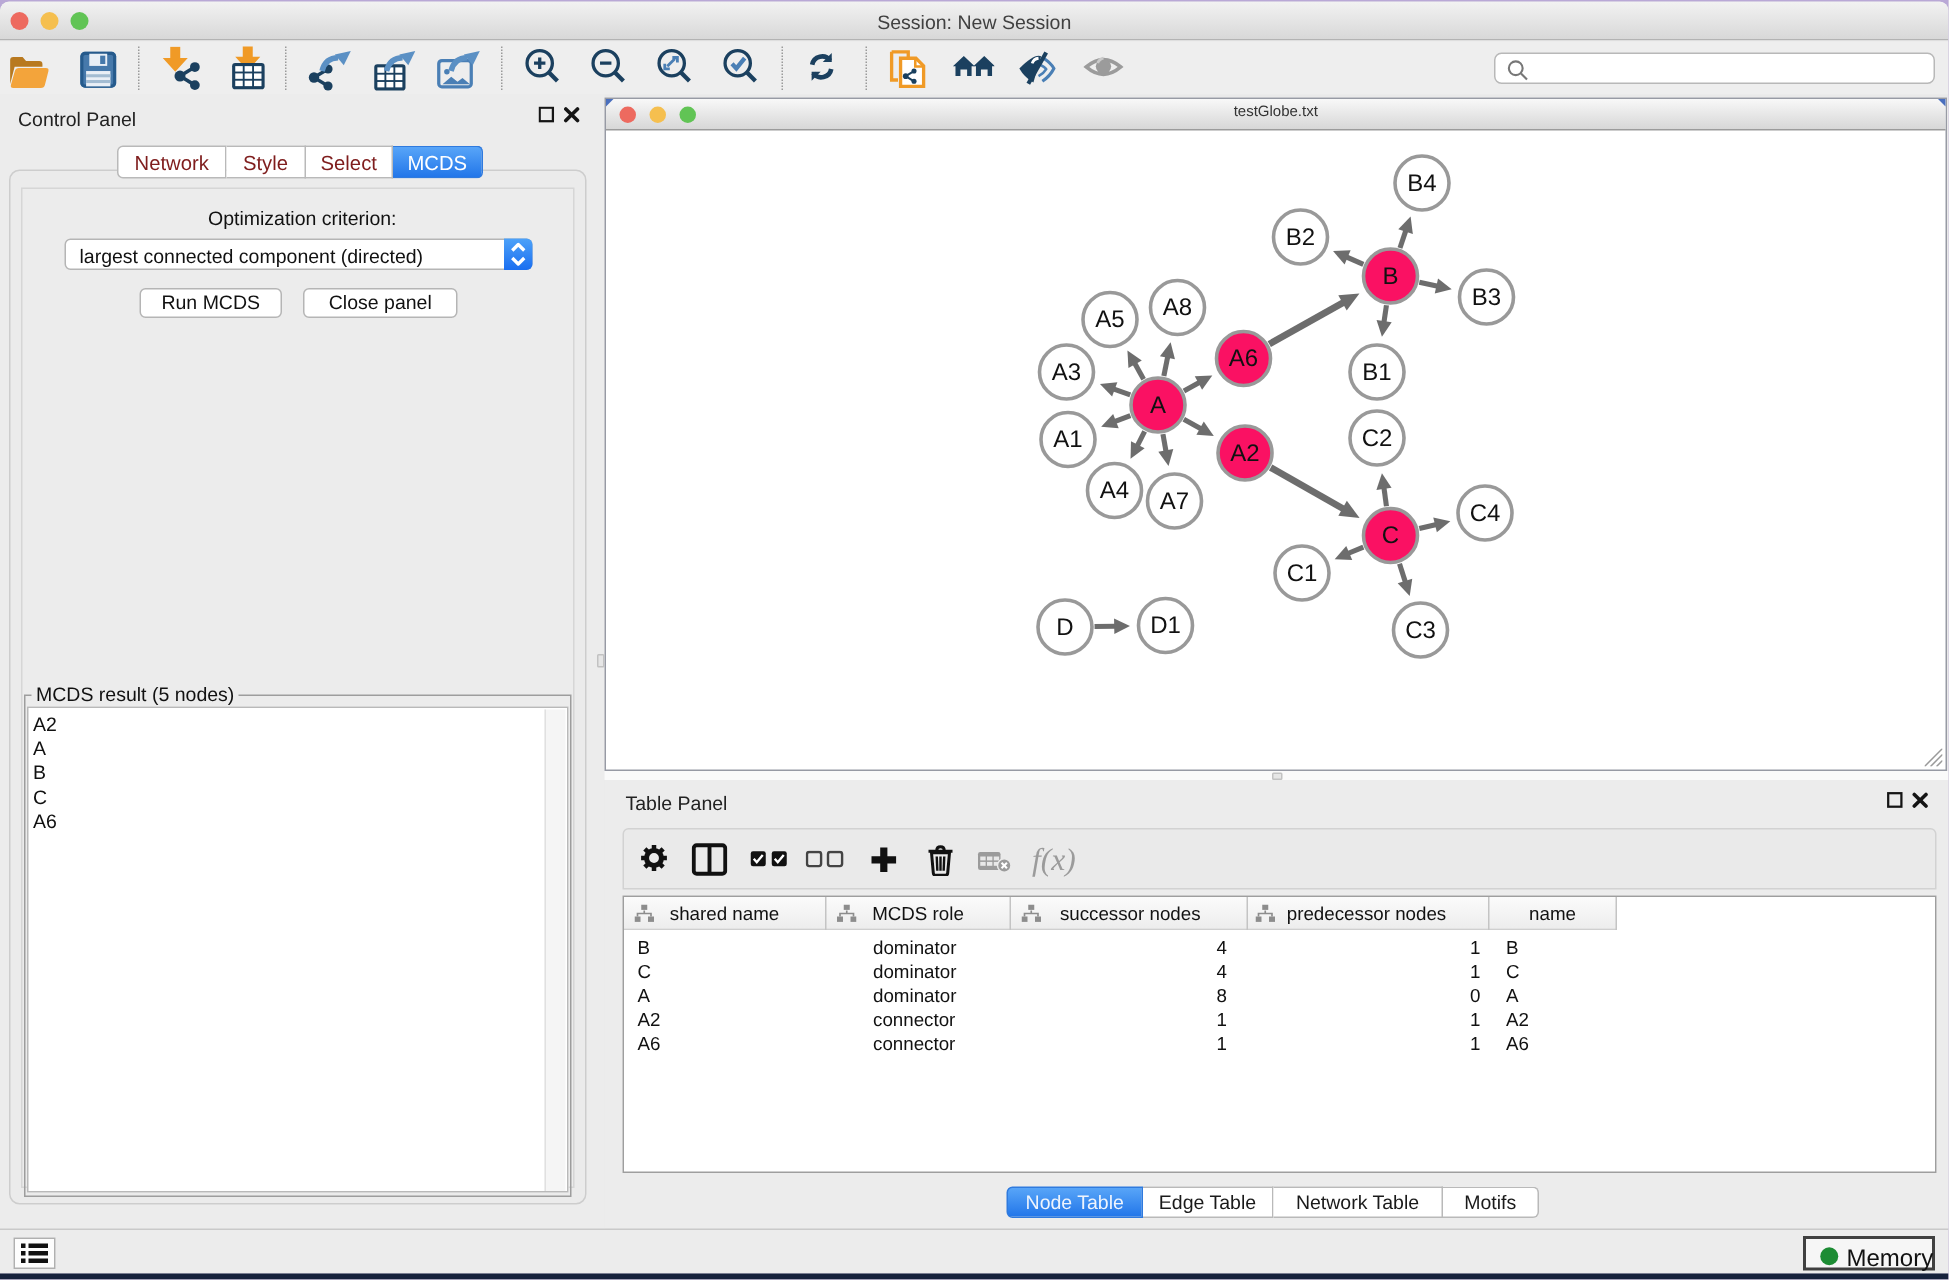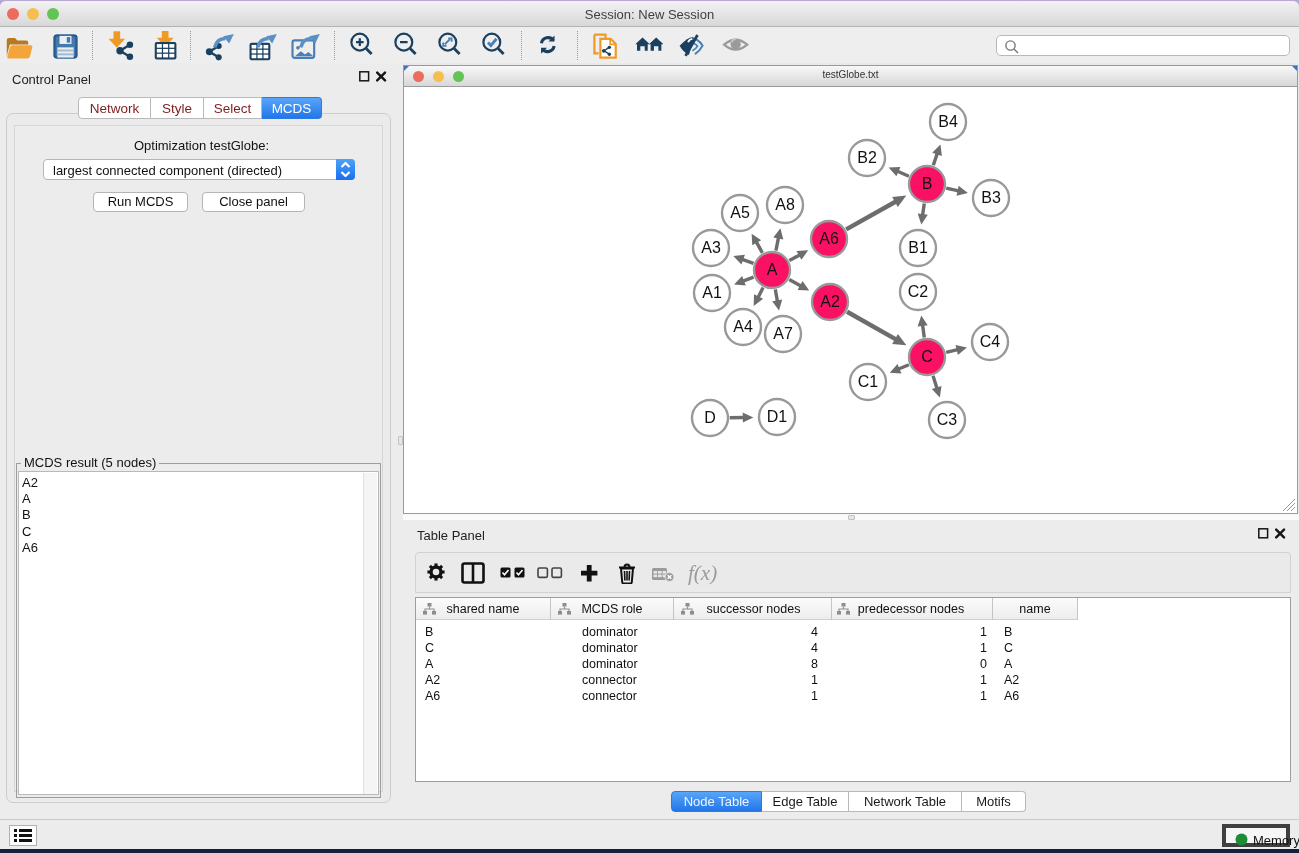--- a/index.html
+++ b/index.html
@@ -61,21 +61,21 @@
 #thead { position:absolute; left:0; top:0; height:22px; background:linear-gradient(#fbfbfb,#ededed); border-bottom:1px solid #cfcfcf; }
 .hcell { position:absolute; top:0; height:22px; border-right:1px solid #c4c4c4; font-size:12.5px; color:#111; text-align:center; line-height:22px; }
 .cell { position:absolute; font-size:12.5px; color:#111; height:16px; line-height:16px; }
 #btabs { position:absolute; left:268px; top:271px; height:21px; display:flex; }
 #btabs .tab { height:21px; line-height:20px; font-size:13px; color:#1a1a1a; background:#fff;
   border:1px solid #b9b9b9; border-left:none; text-align:center; }
 #btabs .tab.sel { background:linear-gradient(#58a5f8,#2276e9); color:#eef4fd; border-color:#2f7ade; border-radius:4px 0 0 4px; border-left:1px solid #2f7ade; }
 #btabs .tab.last { border-radius:0 4px 4px 0; }
 #status { position:absolute; left:0; top:818px; width:1299px; height:31px; background:#ececec; border-top:1px solid #c9c9c9; }
 #status .lb { position:absolute; left:9px; top:5px; width:28px; height:21px; background:#fdfdfd; border:1px solid #b0b0b0; }
-#status .mem { position:absolute; right:9px; top:4px; width:68px; height:23px; background:#f6f6f6; border:4px solid #404040; font-size:13px; color:#111; }
+#status .mem { position:absolute; right:9px; top:4px; width:88px; height:23px; background:#f6f6f6; border:2px solid #404040; font-size:16px; color:#111; }
 #wall { position:absolute; left:0; top:849px; width:1299px; height:4px; background:#16223c; }
 </style></head><body>
 <div id="app">
   <div id="titlebar">
     <div class="light" style="left:7px;background:#ed6a5f;"></div>
     <div class="light" style="left:27px;background:#f5bf4f;"></div>
     <div class="light" style="left:47px;background:#61c455;"></div>
     <div class="t">Session: New Session</div>
   </div>
   <div id="toolbar">
@@ -245,21 +245,21 @@
         </svg>
       <div id="cpbox">
           <div id="cpinner"></div>
         </div>
       <div id="tabs">
         <div class="tab first" style="width:73px">Network</div>
           <div class="tab" style="width:53px">Style</div>
           <div class="tab" style="width:58px">Select</div>
           <div class="tab sel" style="width:60px">MCDS</div>
       </div>
-      <div id="optlabel">Optimization testGlobe:</div>
+      <div id="optlabel">Optimization criterion:</div>
       <div id="combo">
           <span class="txt">largest connected component (directed)</span>
         <div class="spin"><svg width="19" height="21" viewBox="0 0 19 21">
               <path d="M5.5 8 L9.5 4 L13.5 8" fill="none" stroke="#fff" stroke-width="2.2" stroke-linejoin="round"></path>
               <path d="M5.5 13 L9.5 17 L13.5 13" fill="none" stroke="#fff" stroke-width="2.2" stroke-linejoin="round"></path>
             </svg></div>
       </div>
       <div class="btn" style="left:93px; top:129px; width:95px;">Run MCDS</div>
       <div class="btn" style="left:202px; top:129px; width:103px;">Close panel</div>
       <div id="fieldset">

